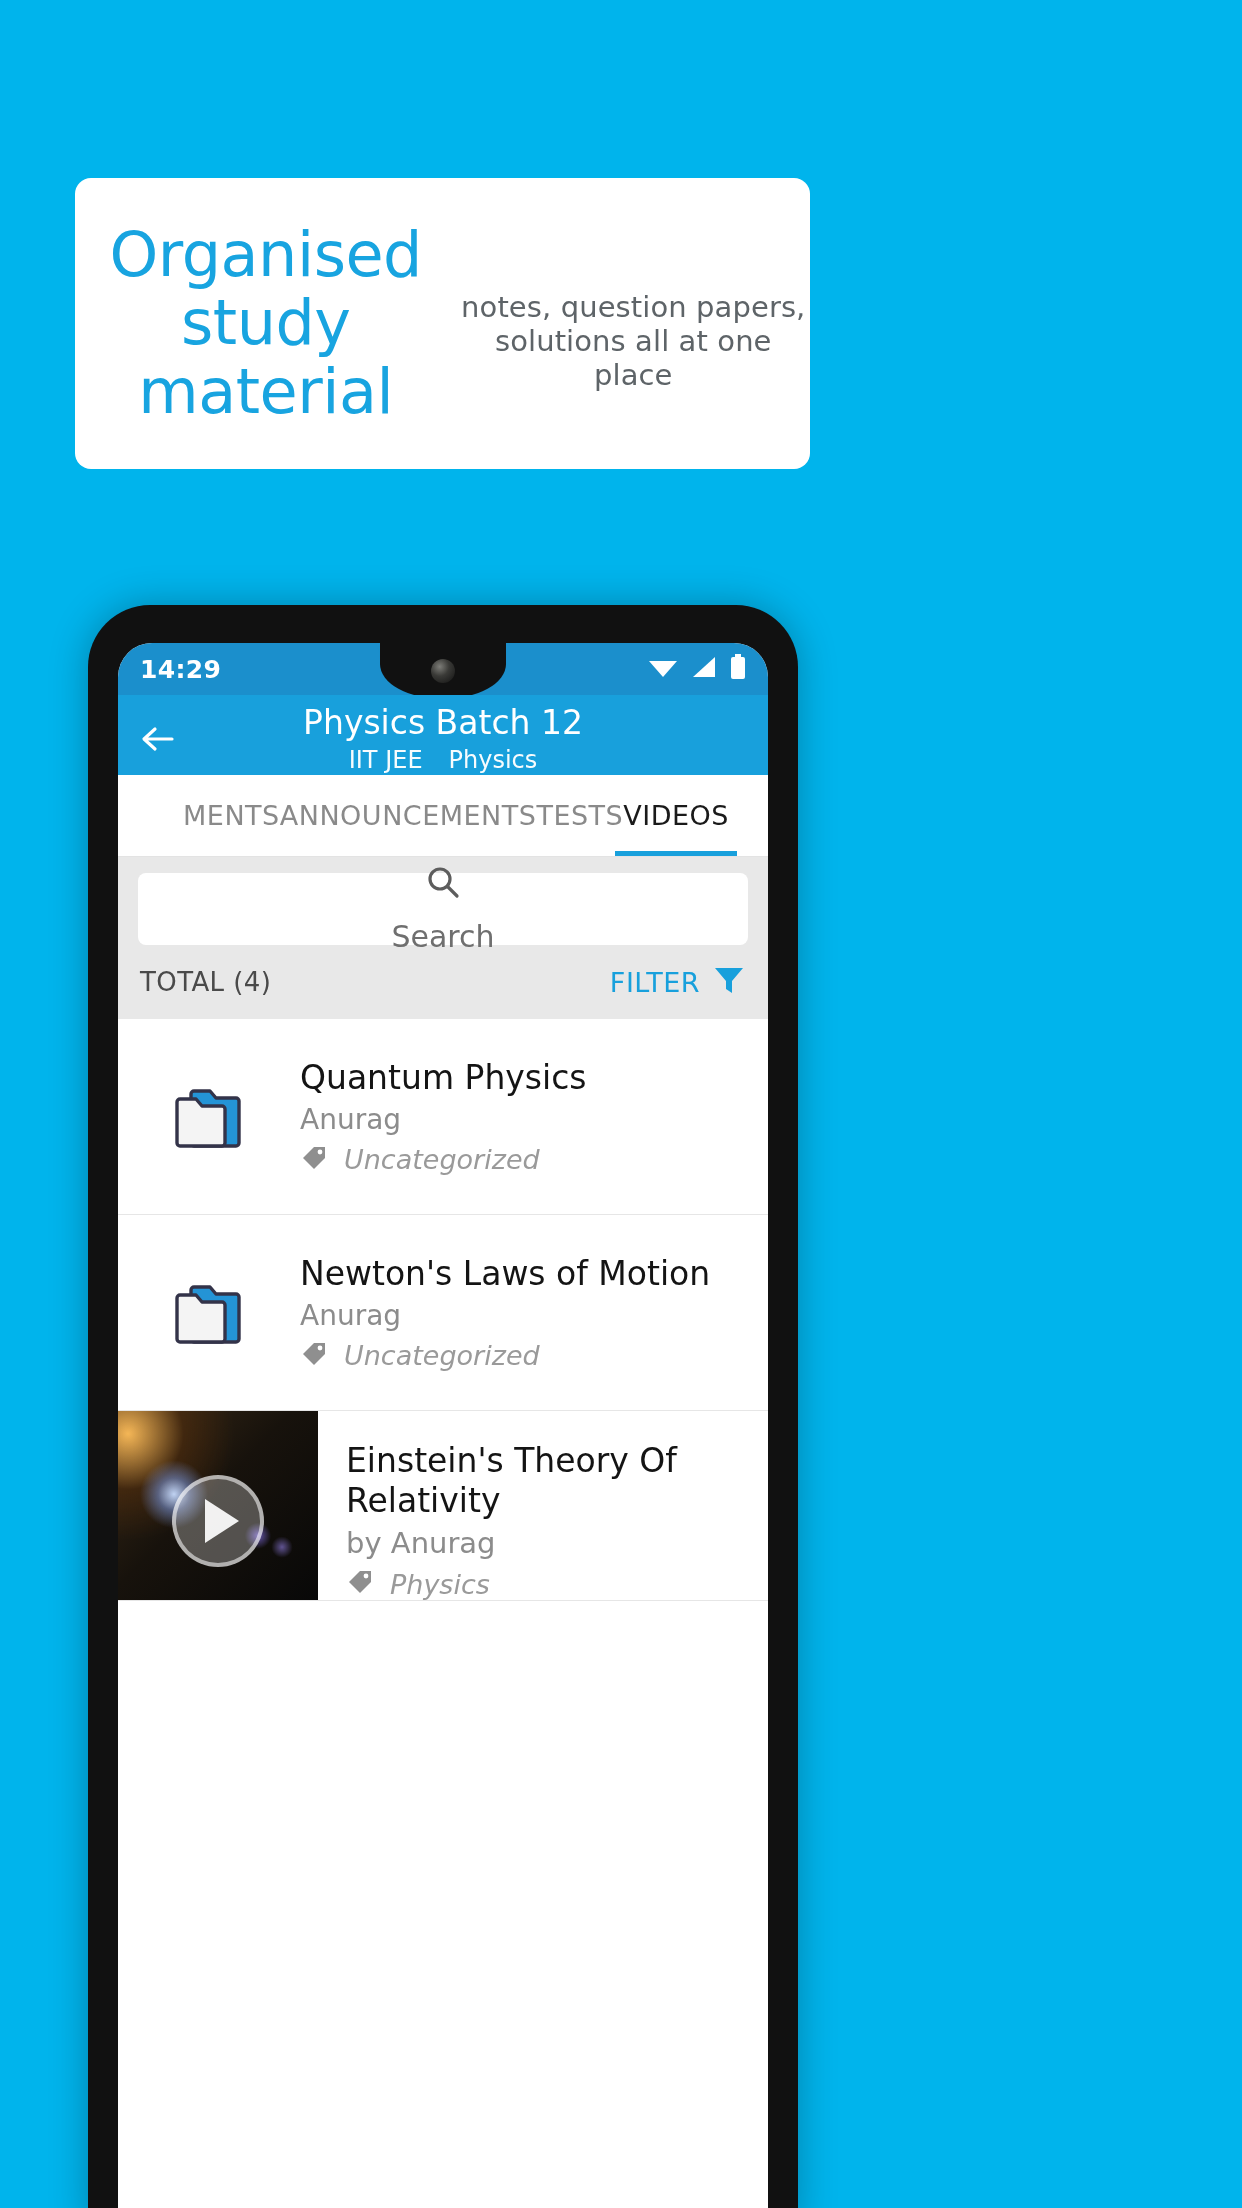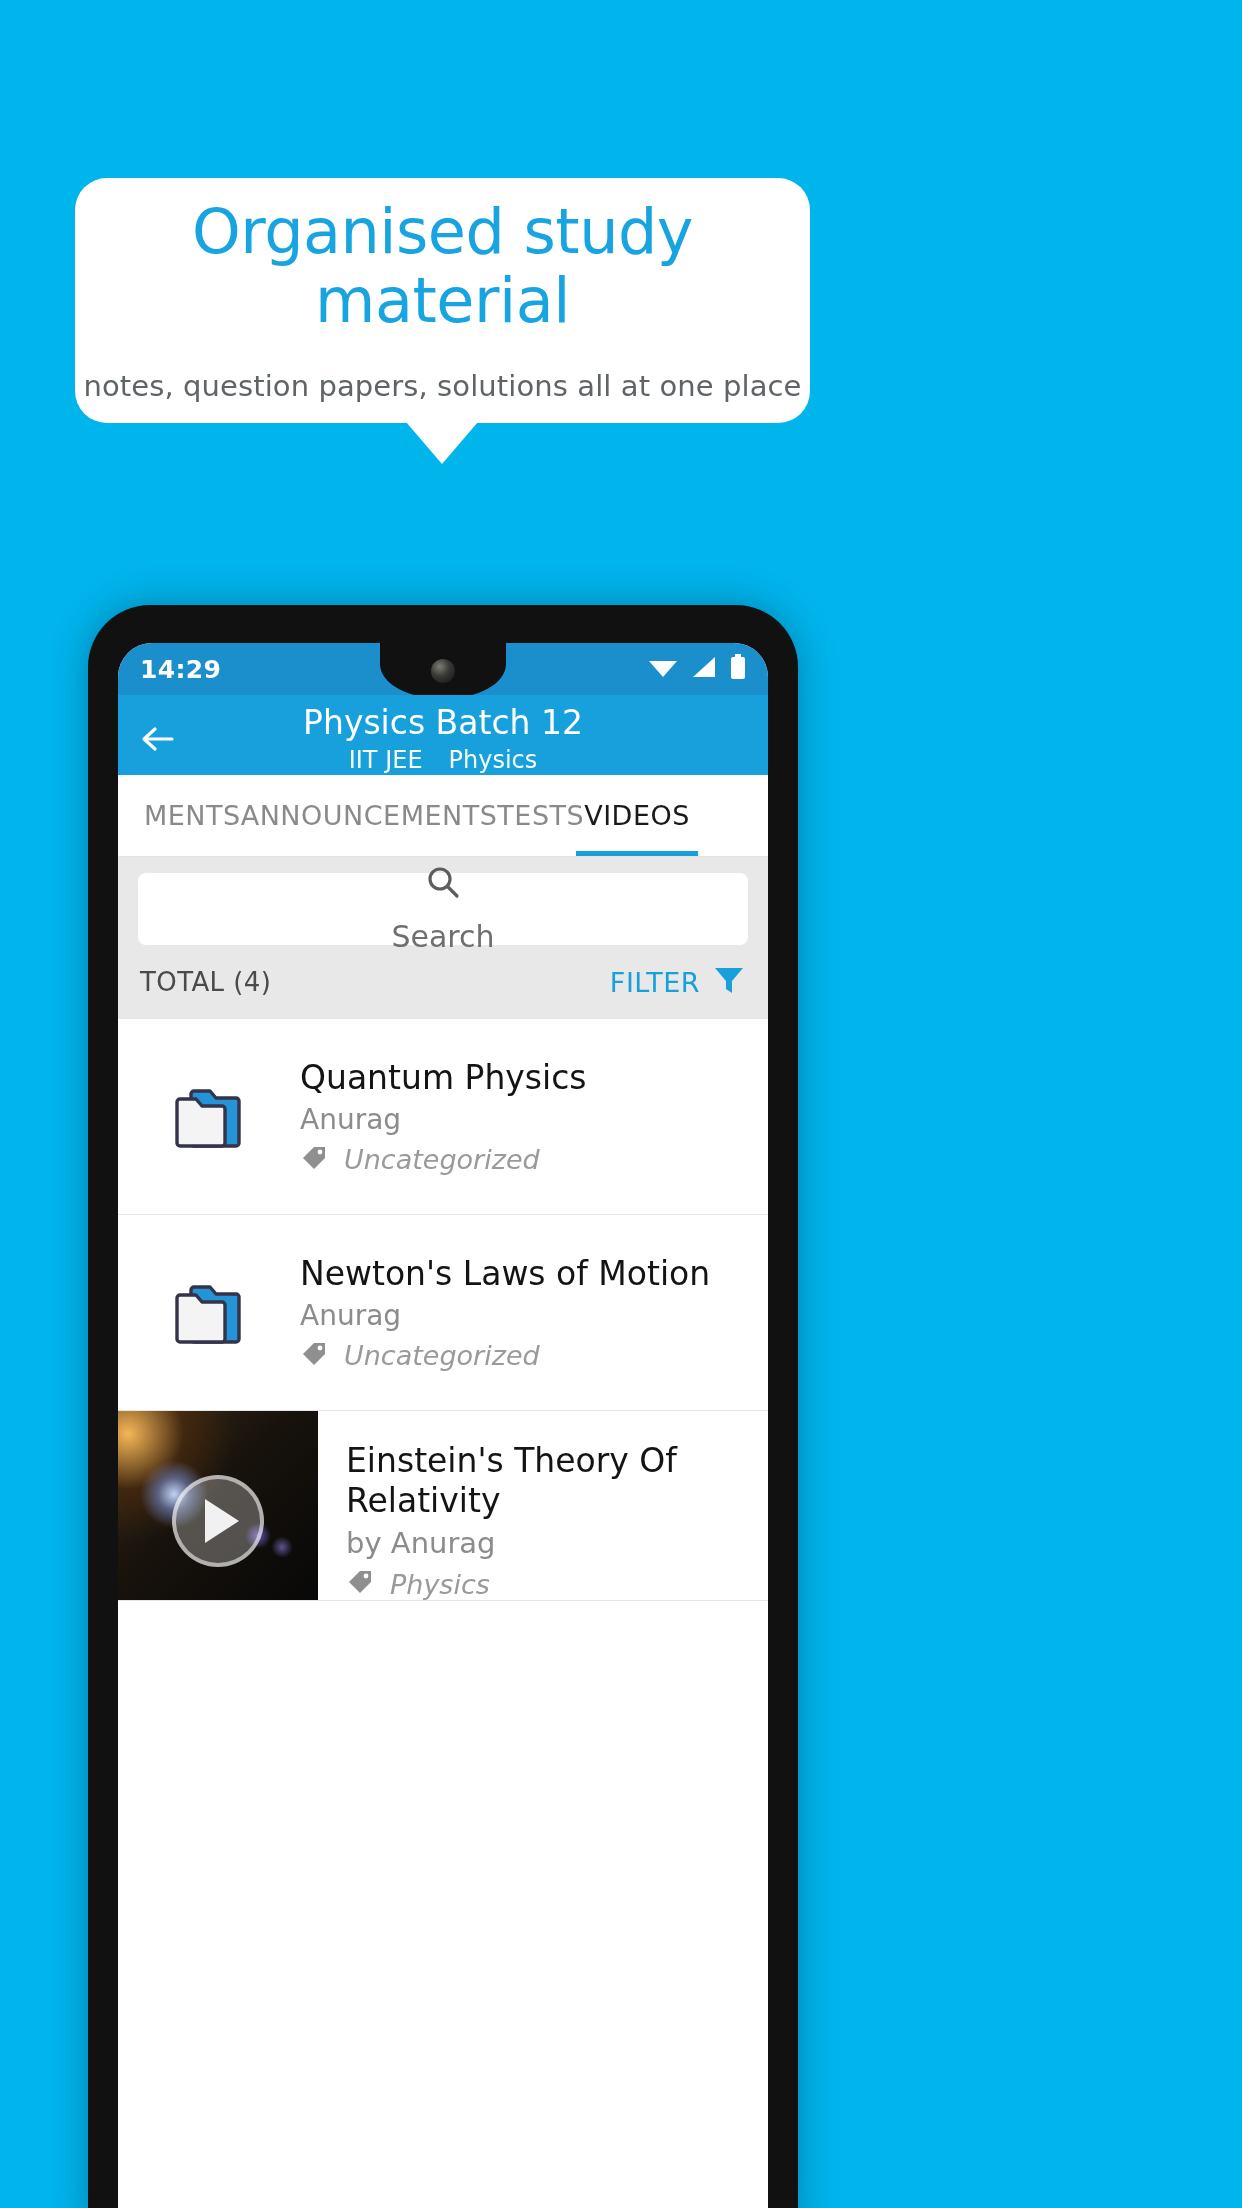--- a/index.html
+++ b/index.html
@@ -9,25 +9,25 @@
     font-family:"DejaVu Sans", sans-serif;
   }
   body {
     background:#00b4ec;
     position:relative;
   }
   
   .promo-card {
     position:absolute;
     left:75px; top:178px;
-    width:735px; height:245px;
+    width:735px; height:291px;
     background:#ffffff;
-    border-radius:32px;
-    display:flex;
-    flex-direction:column;
+    border-radius:16px;
+    display:flex;
+    flex-direction:row;
     align-items:center;
     justify-content:center;
   }
   .promo-tail {
     position:absolute;
     left:406px; top:422px;
     width:0; height:0;
     border-left:36px solid transparent;
     border-right:36px solid transparent;
     border-top:42px solid #ffffff;
@@ -158,20 +158,21 @@
 
   
   .tabs {
     background:#ffffff;
     height:82px;
     display:flex;
     align-items:center;
     padding-left:26px;
     position:relative;
     border-bottom:1px solid #e3e3e3;
+    justify-content:center;
   }
   .tab {
     font-size:27px;
     color:#8a8a8a;
     letter-spacing:0.5px;
     white-space:nowrap;
     position:relative;
     height:100%;
     display:flex;
     align-items:center;

